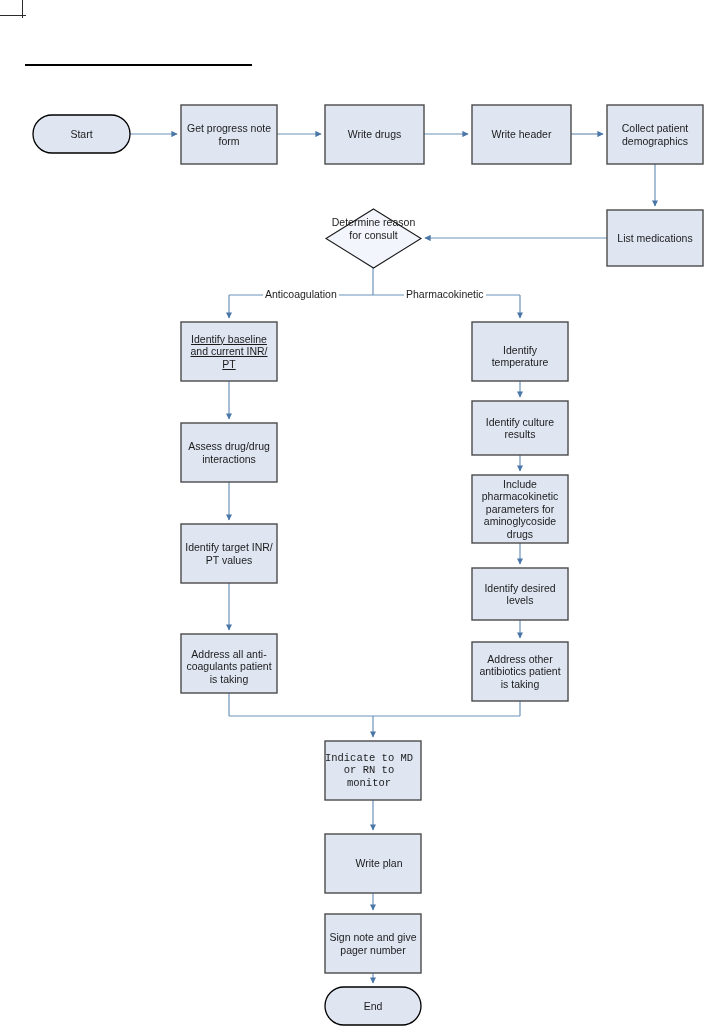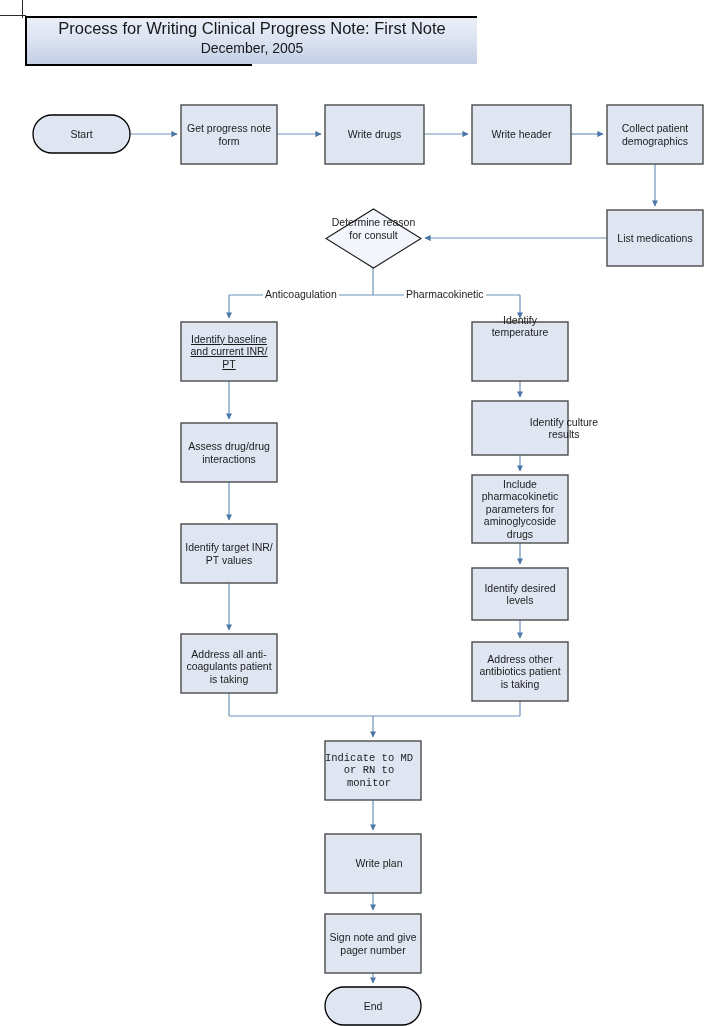--- a/index.html
+++ b/index.html
@@ -116,24 +116,20 @@
   }
 </style>
 </head>
 <body>
 
 <div id="stage">
 
   <div class="mark-v"></div>
   <div class="mark-h"></div>
 
-  <div class="banner">
-    <div class="banner-title">Process for Writing Clinical Progress Note:  First Note</div>
-    <div class="banner-sub">December, 2005</div>
-  </div>
   <div class="banner-underline"></div>
 
   <svg class="flow" viewBox="0 0 704 1026">
     <defs>
       <marker id="arrow" viewBox="0 0 10 10" refX="9" refY="5" markerWidth="5.2" markerHeight="5.2" orient="auto-start-reverse">
         <path d="M 0 0 L 10 5 L 0 10 z" fill="#4a76a8"></path>
       </marker>
     </defs>
 
     <g id="connectors" stroke="#6d93ba" stroke-width="1.2" fill="none">
@@ -203,22 +199,22 @@
       <div class="node-label" style="left: 181px; top: 105px; width: 96px; height: 59px;">Get progress note form</div>
       <div class="node-label" style="left: 325px; top: 105px; width: 99px; height: 59px;">Write drugs</div>
       <div class="node-label" style="left: 472px; top: 105px; width: 99px; height: 59px;">Write header</div>
       <div class="node-label" style="left: 607px; top: 105px; width: 96px; height: 59px;">Collect patient demographics</div>
       <div class="node-label" style="left: 607px; top: 210px; width: 96px; height: 56px;">List medications</div>
       <div class="node-label decision" style="left: 326px; top: 215px; width: 95px; height: 53px;">Determine reason for consult</div>
       <div class="node-label" style="left: 181px; top: 322px; width: 96px; height: 59px; text-decoration: underline;">Identify baseline and current INR/ PT</div>
       <div class="node-label" style="left: 181px; top: 423px; width: 96px; height: 59px;">Assess drug/drug interactions</div>
       <div class="node-label" style="left: 181px; top: 524px; width: 96px; height: 59px;">Identify target INR/ PT values</div>
       <div class="node-label" style="left: 181px; top: 634px; width: 96px; height: 65px;">Address all anti-coagulants patient is taking</div>
-      <div class="node-label" style="left: 472px; top: 305px; width: 96px; height: 42px;">Identify temperature</div>
-      <div class="node-label" style="left: 472px; top: 401px; width: 96px; height: 54px; margin-left: 44px;">Identify culture results</div>
+      <div class="node-label" style="left: 472px; top: 335px; width: 96px; height: 42px;">Identify temperature</div>
+      <div class="node-label" style="left: 472px; top: 401px; width: 96px; height: 54px;">Identify culture results</div>
       <div class="node-label" style="left: 472px; top: 475px; width: 96px; height: 68px;">Include pharmacokinetic parameters for aminoglycoside drugs</div>
       <div class="node-label" style="left: 472px; top: 568px; width: 96px; height: 52px;">Identify desired levels</div>
       <div class="node-label" style="left: 472px; top: 642px; width: 96px; height: 59px;">Address other antibiotics patient is taking</div>
       <div class="node-label" style="left: 319px; top: 741px; width: 100px; height: 59px; font-family: Liberation Mono, monospace;">Indicate to MD or RN to monitor</div>
       <div class="node-label" style="left: 325px; top: 834px; width: 108px; height: 59px;">Write plan</div>
       <div class="node-label" style="left: 325px; top: 914px; width: 96px; height: 59px;">Sign note and give pager number</div>
       <div class="node-label terminator" style="left: 325px; top: 987px; width: 96px; height: 38px;">End</div>
       <div class="edge-label" style="left: 263px; top: 288px;">Anticoagulation</div>
       <div class="edge-label" style="left: 404px; top: 288px;">Pharmacokinetic</div>
     </div>

